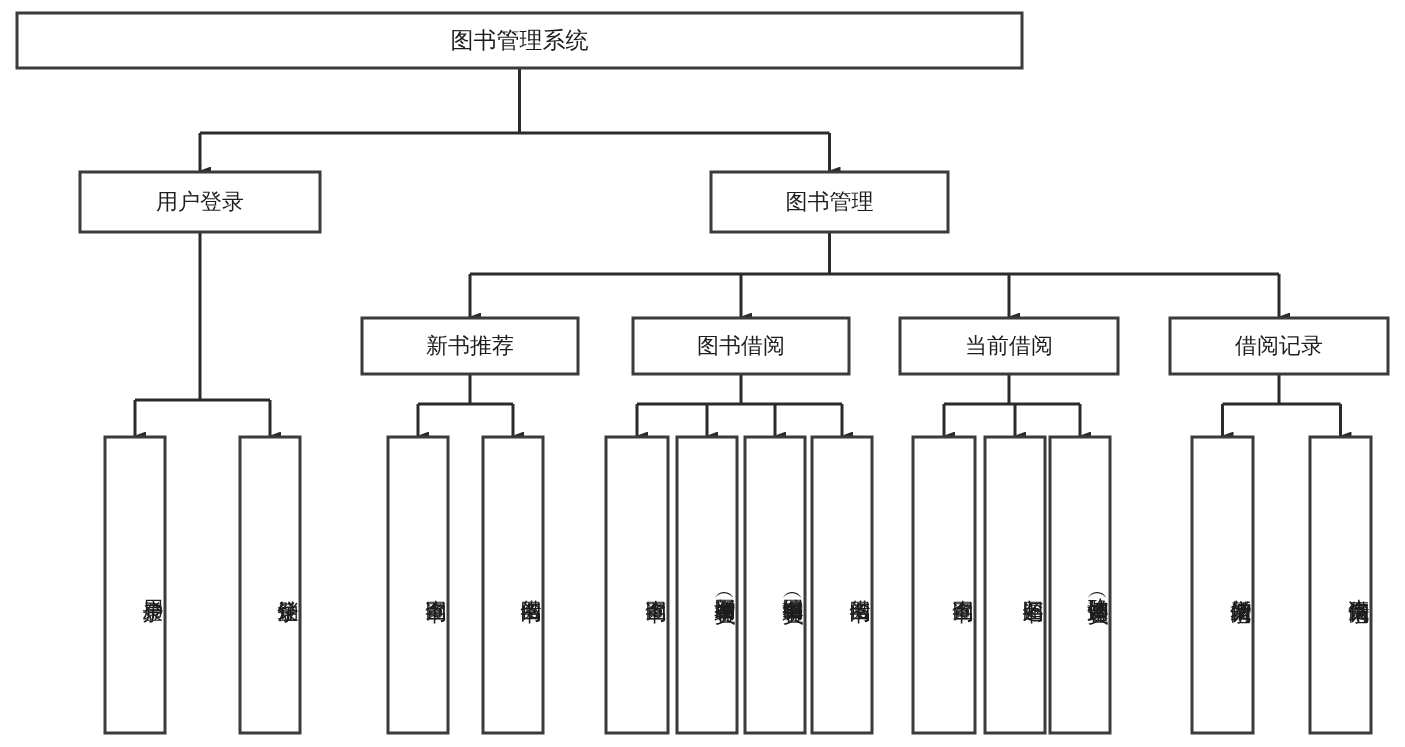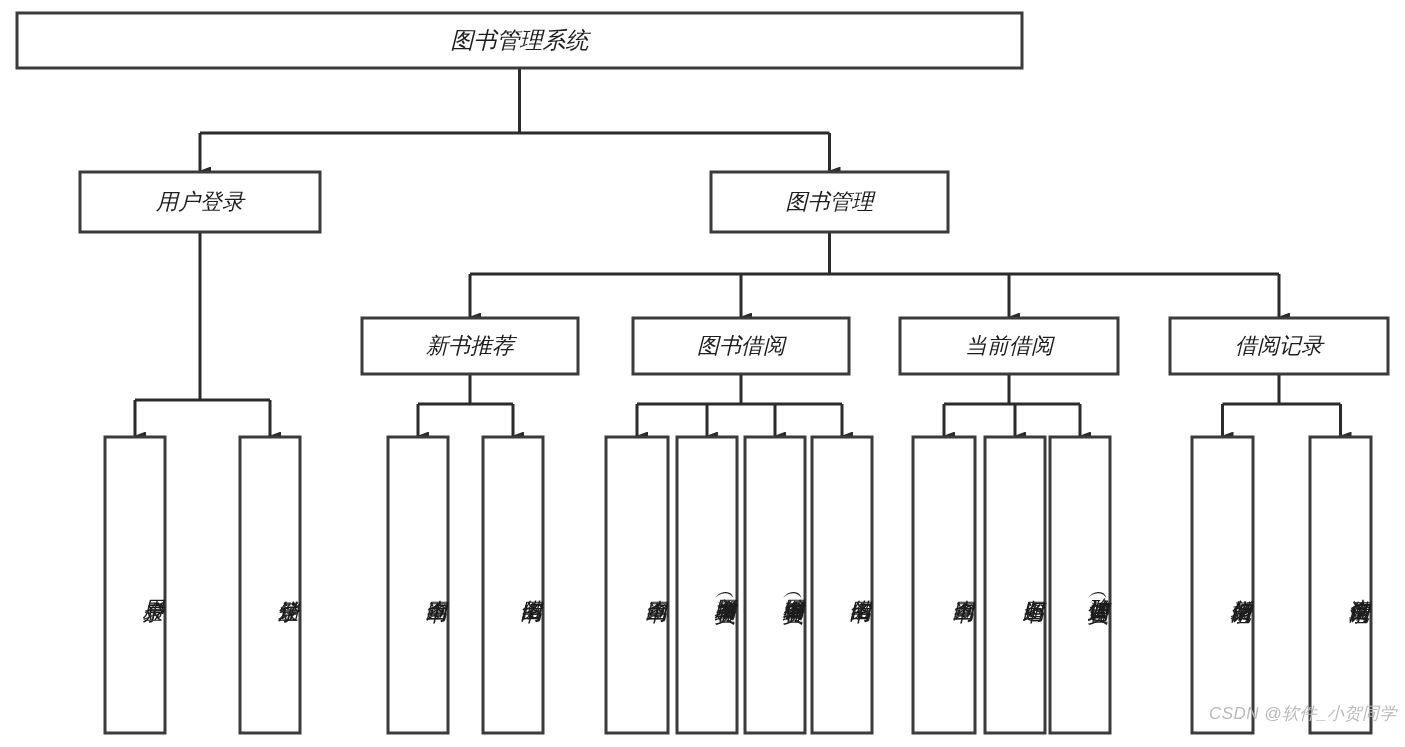--- a/index.html
+++ b/index.html
@@ -11,21 +11,20 @@
     width: 1405px;
     height: 747px;
     font-family: "Liberation Sans", "DejaVu Sans", sans-serif;
     overflow: hidden;
   }
   #diagram-root {
     position: relative;
     width: 1405px;
     height: 731px;
     background: #ffffff;
-    font-style: italic;
   }
   svg.diagram-svg {
     position: absolute;
     left: 0;
     top: 0;
     width: 1405px;
     height: 747px;
   }
   .node-box {
     fill: #ffffff;
@@ -166,14 +165,13 @@
       <div class="vert-label" style="left: 677px; top: 447px; width: 60px; height: 276px;">新增图书（管理员）</div>
       <div class="vert-label" style="left: 745px; top: 447px; width: 60px; height: 276px;">编辑图书（管理员）</div>
       <div class="vert-label" style="left: 812px; top: 447px; width: 60px; height: 276px;">借阅图书</div>
       <div class="vert-label" style="left: 913px; top: 447px; width: 62px; height: 276px;">查询图书</div>
       <div class="vert-label" style="left: 985px; top: 447px; width: 60px; height: 276px;">归还图书</div>
       <div class="vert-label" style="left: 1050px; top: 447px; width: 60px; height: 276px;">确认归还（管理员）</div>
       <div class="vert-label" style="left: 1192px; top: 447px; width: 61px; height: 276px;">新增借阅记录</div>
       <div class="vert-label" style="left: 1310px; top: 447px; width: 61px; height: 276px;">查询借阅记录</div>
     </div>
 
-  <div class="watermark">CSDN @软件_小贺同学</div>
 </div>
 
 </body></html>

